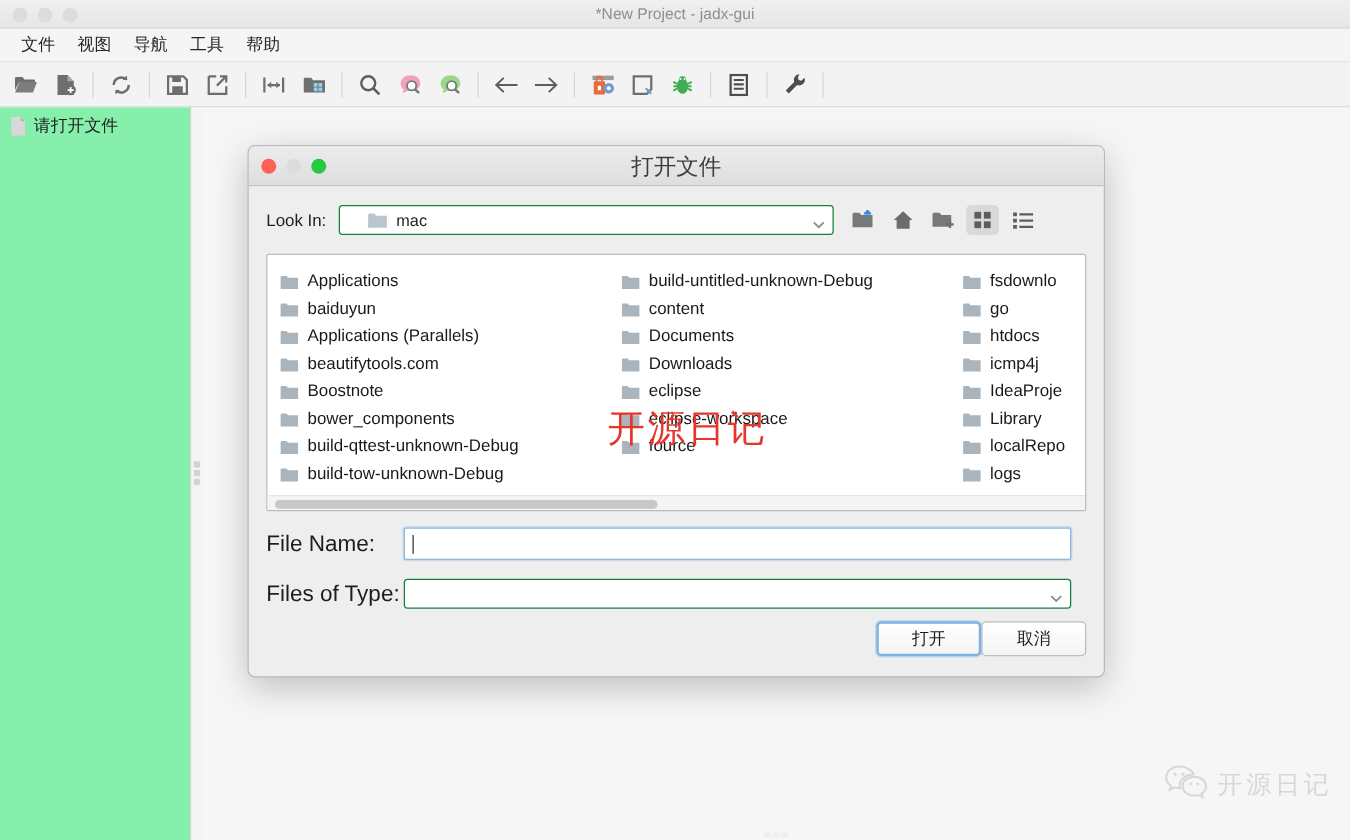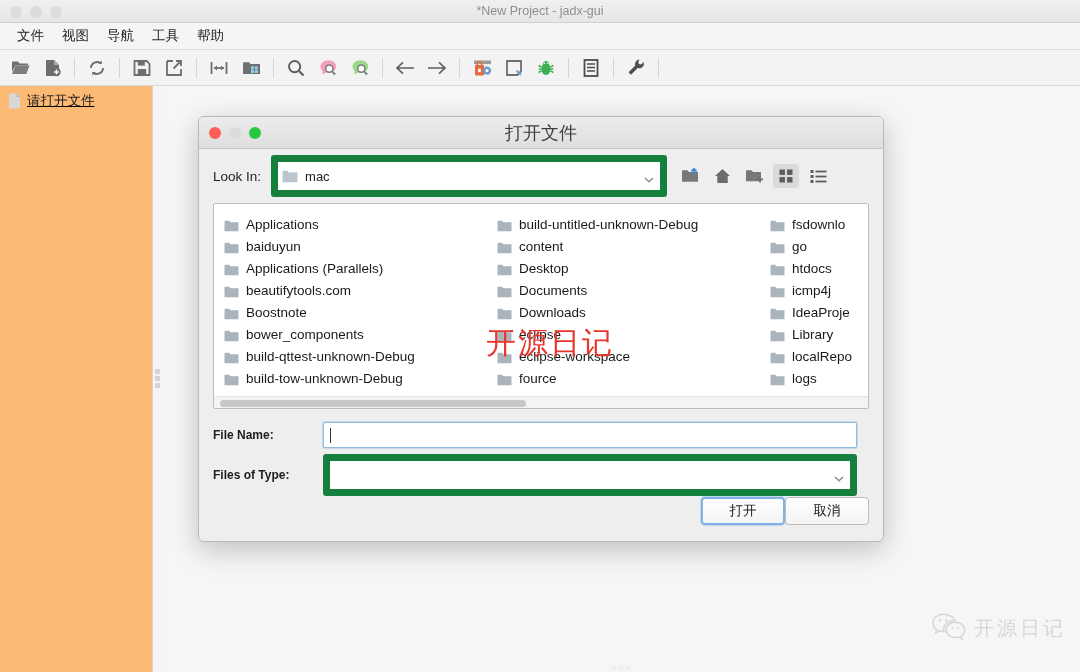--- a/index.html
+++ b/index.html
@@ -45,21 +45,21 @@
   }
   .tb-btn {
     width: 28px; height: 28px; display: flex; align-items: center; justify-content: center;
     border-radius: 3px; margin: 0 2px;
   }
   .tb-sep { width: 1px; height: 20px; background: #d6d6d6; margin: 0 6px; }
 
   
   .leftpanel {
     position: absolute; left: 0; top: 86px; width: 153px; height: 586px;
-    background: #fdba74; border-right: 1px solid #d5d5d5; text-decoration: underline;
+    background: #86efac; border-right: 1px solid #d5d5d5;
   }
   .tree-row {
     display: flex; align-items: center; gap: 6px;
     padding: 6px 6px 6px 8px; font-size: 13.5px; color: #1d1d1d;
   }
   .splitter-v {
     position: absolute; left: 153px; top: 86px; width: 9px; height: 586px;
     background: #f4f4f4;
   }
   .splitter-v .grip {
@@ -92,22 +92,22 @@
   .dlg-title .dots { position: absolute; left: 10px; top: 10px; display: flex; gap: 8px; }
   .dlg-title .dots i { width: 12px; height: 12px; border-radius: 50%; display: block; }
   .dlg-title .t {
     height: 32px; line-height: 32px; text-align: center; font-size: 18px; color: #3d3d3d;
   }
   .dlg-body { padding: 12px 14px 0 14px; }
 
   .lookin-row { display: flex; align-items: center; height: 30px; margin-bottom: 12px; }
   .lookin-label { font-size: 13.5px; color: #1d1d1d; margin-right: 10px; }
   .combo {
-    position: relative; height: 42px; background: #fff; border: 7px solid #15803d;
-    border-radius: 3px; display: flex; align-items: center; padding: 0 22px 0 4px;
+    position: relative; height: 24px; background: #fff; border: 1px solid #15803d;
+    border-radius: 3px; display: flex; align-items: center; padding: 0 22px 0 22px;
     font-size: 13px; color: #1d1d1d;
   }
   .combo .chev {
     position: absolute; right: 7px; top: 50%; transform: translateY(-50%);
     width: 9px; height: 9px;
   }
   .lookin-combo { width: 396px; }
   .dlg-icons { display: flex; align-items: center; margin-left: 10px; gap: 6px; }
   .dlg-ibtn {
     width: 26px; height: 24px; display: flex; align-items: center; justify-content: center;
@@ -128,21 +128,21 @@
   .hscroll {
     position: absolute; left: 0; right: 0; bottom: 0; height: 12px;
     background: #f4f4f4; border-top: 1px solid #e4e4e4;
   }
   .hscroll .thumb {
     position: absolute; left: 6px; top: 3px; width: 306px; height: 7px;
     background: #c8c8c8; border-radius: 4px;
   }
 
   .form-row { display: flex; align-items: center; height: 28px; margin-top: 12px; }
-  .form-label { width: 110px; text-align: left; font-size: 12px; color: #1d1d1d; font-weight: bold; }
+  .form-label { width: 110px; text-align: left; font-size: 18px; color: #1d1d1d; }
   .fname-input {
     width: 534px; height: 26px; background: #fff;
     border: 1px solid #8fb9e0; border-radius: 2px;
     box-shadow: 0 0 0 1px rgba(120,170,220,0.30);
     display: flex; align-items: center; padding: 0 6px;
     font-size: 13px; color: #1d1d1d;
   }
   .caret { width: 1px; height: 15px; background: #333; display: inline-block; }
   .ftype-combo { width: 534px; }
 
@@ -513,26 +513,20 @@
             <div class="fitem">
                 <span class="folder-ic"><svg width="15" height="12" viewBox="0 0 15 12">
                     <path d="M0.5 1.6a.9.9 0 01.9-.9h3.7L6.4 2.2h8.1v9H.5z" fill="#a9b4bd"></path>
                   </svg></span>
                 <span>content</span>
               </div>
             <div class="fitem">
                 <span class="folder-ic"><svg width="15" height="12" viewBox="0 0 15 12">
                     <path d="M0.5 1.6a.9.9 0 01.9-.9h3.7L6.4 2.2h8.1v9H.5z" fill="#a9b4bd"></path>
                   </svg></span>
-                <span>Desktop</span>
-              </div>
-            <div class="fitem">
-                <span class="folder-ic"><svg width="15" height="12" viewBox="0 0 15 12">
-                    <path d="M0.5 1.6a.9.9 0 01.9-.9h3.7L6.4 2.2h8.1v9H.5z" fill="#a9b4bd"></path>
-                  </svg></span>
                 <span>Documents</span>
               </div>
             <div class="fitem">
                 <span class="folder-ic"><svg width="15" height="12" viewBox="0 0 15 12">
                     <path d="M0.5 1.6a.9.9 0 01.9-.9h3.7L6.4 2.2h8.1v9H.5z" fill="#a9b4bd"></path>
                   </svg></span>
                 <span>Downloads</span>
               </div>
             <div class="fitem">
                 <span class="folder-ic"><svg width="15" height="12" viewBox="0 0 15 12">

